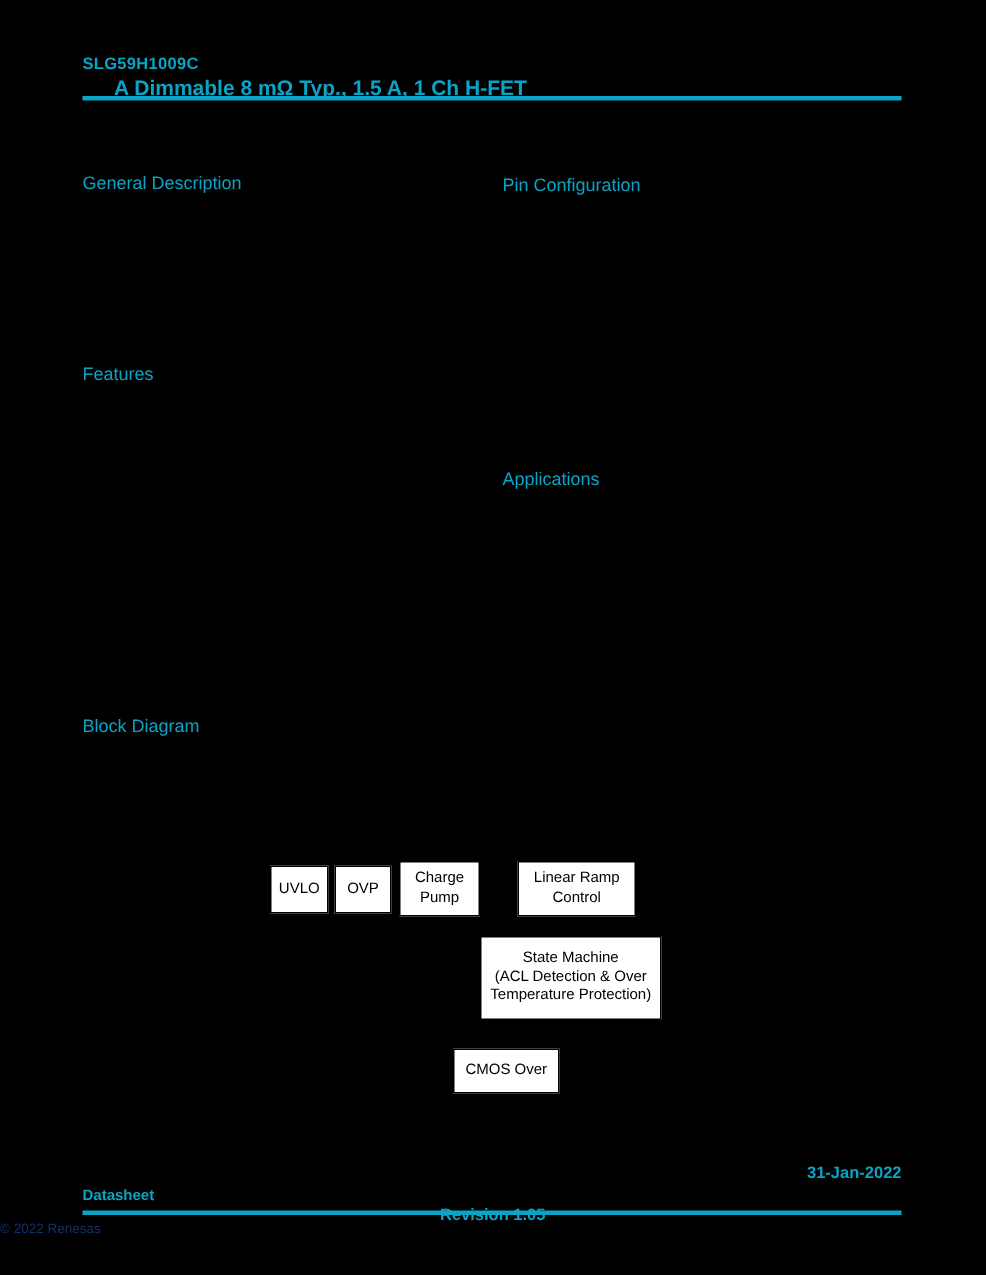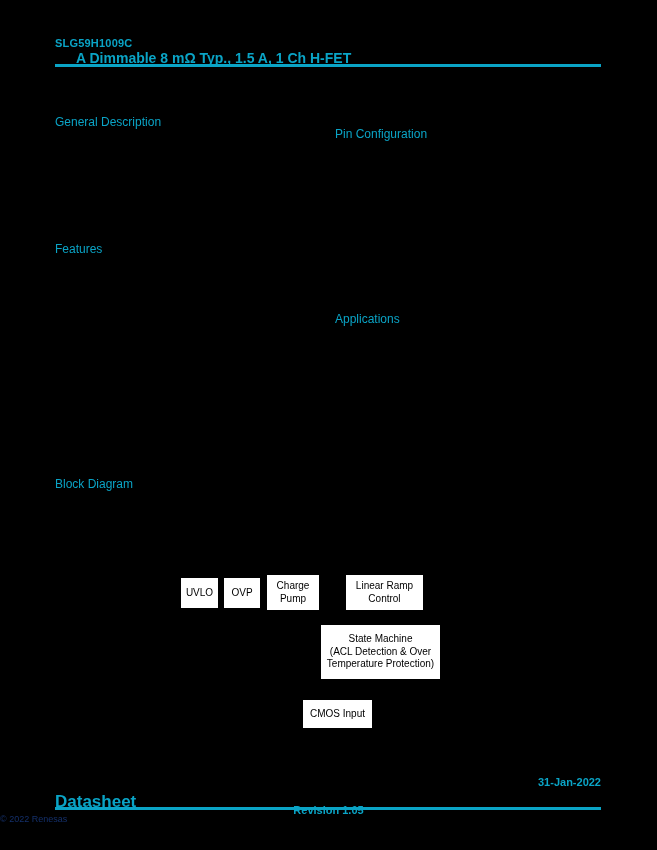--- a/index.html
+++ b/index.html
@@ -47,21 +47,21 @@
     background: #0aa4c6;
   }
   .rule-header { top: 64px; }
   .rule-footer { top: 807px; }
   .section-heading {
     position: absolute;
     font-size: 12px;
     font-weight: normal;
   }
   .h-general { left: 55px; top: 115px; }
-  .h-pincfg  { left: 335px; top: 127px; }
+  .h-pincfg  { left: 335px; top: 116px; }
   .h-features { left: 55px; top: 242px; text-align: center; }
   .h-apps    { left: 335px; top: 312px; }
   .h-blockdiag { left: 55px; top: 477px; }
 
   .logo {
     position: absolute;
     left: 430px;
     top: 12px;
     width: 170px;
     height: 36px;
@@ -85,21 +85,21 @@
   .box-ovp        { left: 223px; top: 577px; width: 38px;  height: 32px; }
   .box-chargepump { left: 266px; top: 574px; width: 54px;  height: 37px; }
   .box-linearramp { left: 345px; top: 574px; width: 79px;  height: 37px; }
   .box-statemachine { left: 320px; top: 624px; width: 121px; height: 56px; }
   .box-cmosinput  { left: 302px; top: 699px; width: 71px;  height: 30px; }
 
   .footer-left {
     position: absolute;
     left: 55px;
     top: 792px;
-    font-size: 17px;
+    font-size: 10px;
     font-weight: bold;
   }
   .footer-center {
     position: absolute;
     left: 0;
     right: 0;
     top: 792px;
     text-align: center;
     font-size: 11px;
     font-weight: bold;
@@ -140,21 +140,21 @@
 
   <div class="bd-box box-uvlo">UVLO</div>
   <div class="bd-box box-ovp">OVP</div>
   <div class="bd-box box-chargepump">Charge
 Pump</div>
   <div class="bd-box box-linearramp">Linear Ramp
 Control</div>
   <div class="bd-box box-statemachine">State Machine
 (ACL Detection &amp; Over
 Temperature Protection)</div>
-  <div class="bd-box box-cmosinput">CMOS Input</div>
+  <div class="bd-box box-cmosinput">CMOS Over</div>
 
   <div class="footer-left cyan">Datasheet</div>
   <div class="footer-center cyan">Revision 1.05</div>
   <div class="footer-right cyan">31-Jan-2022</div>
   <div class="rule rule-footer"></div>
   <div class="footer-copyright">© 2022 Renesas</div>
 
 </div>
 
 </body></html>

